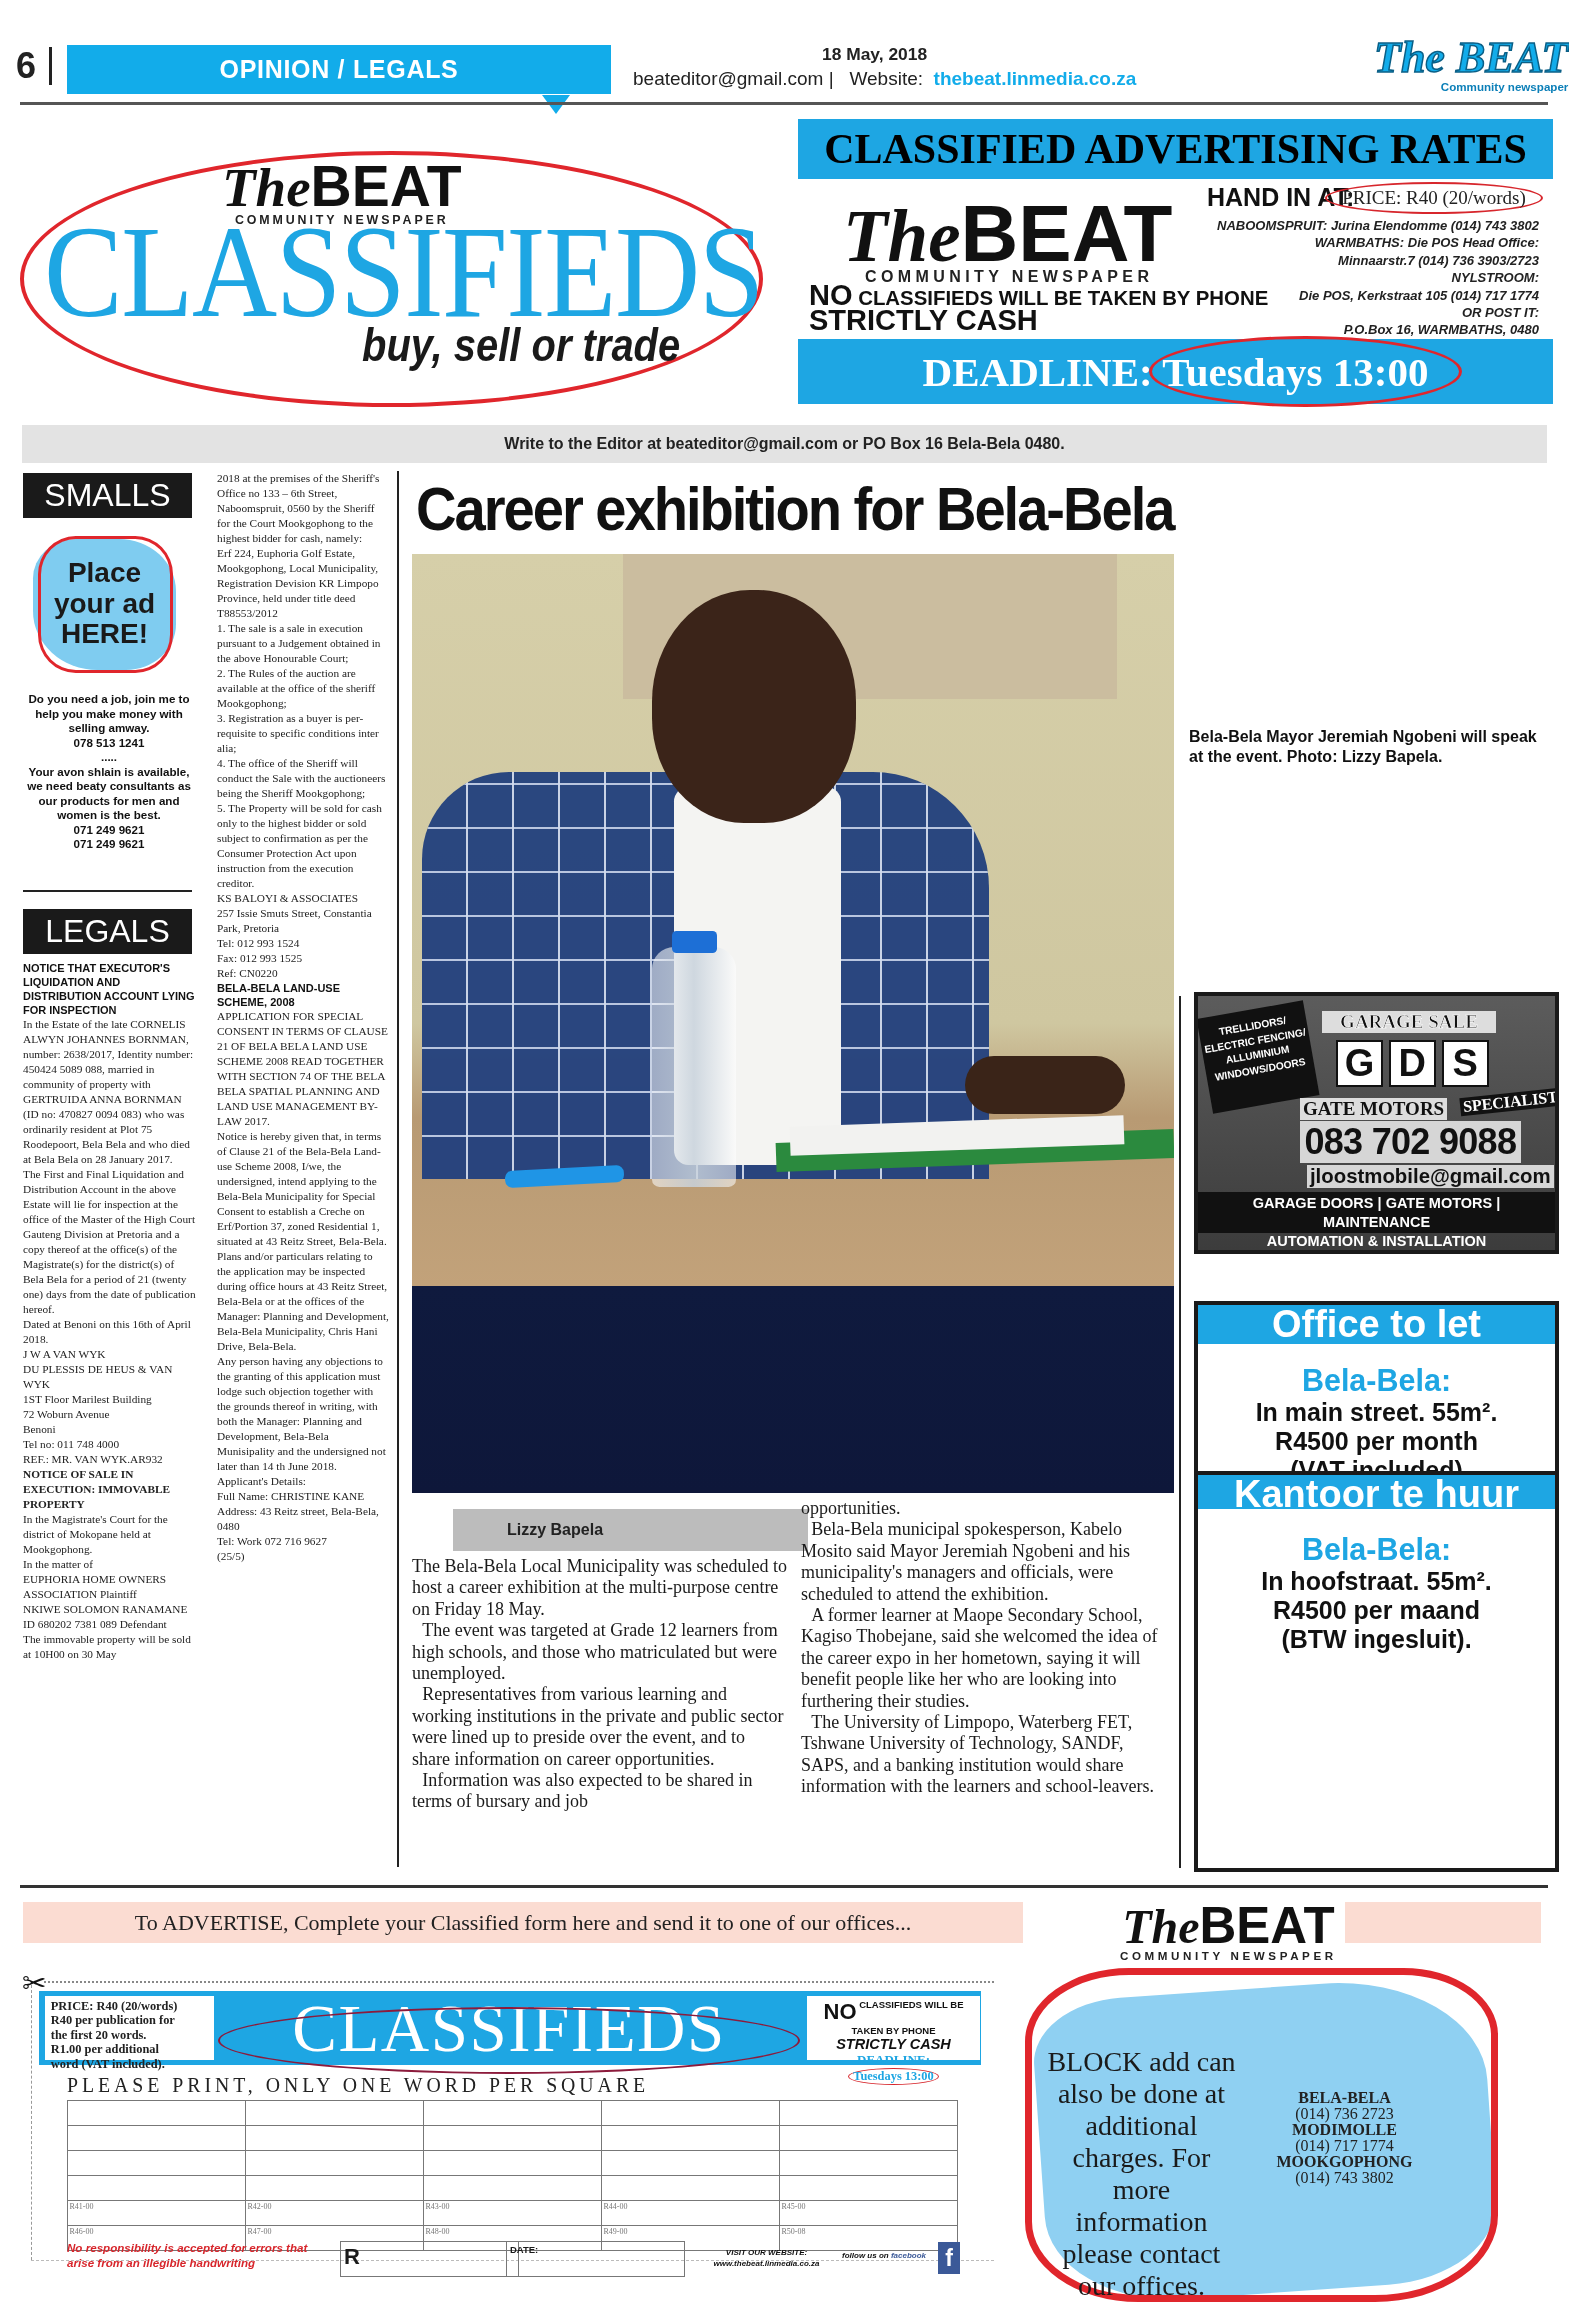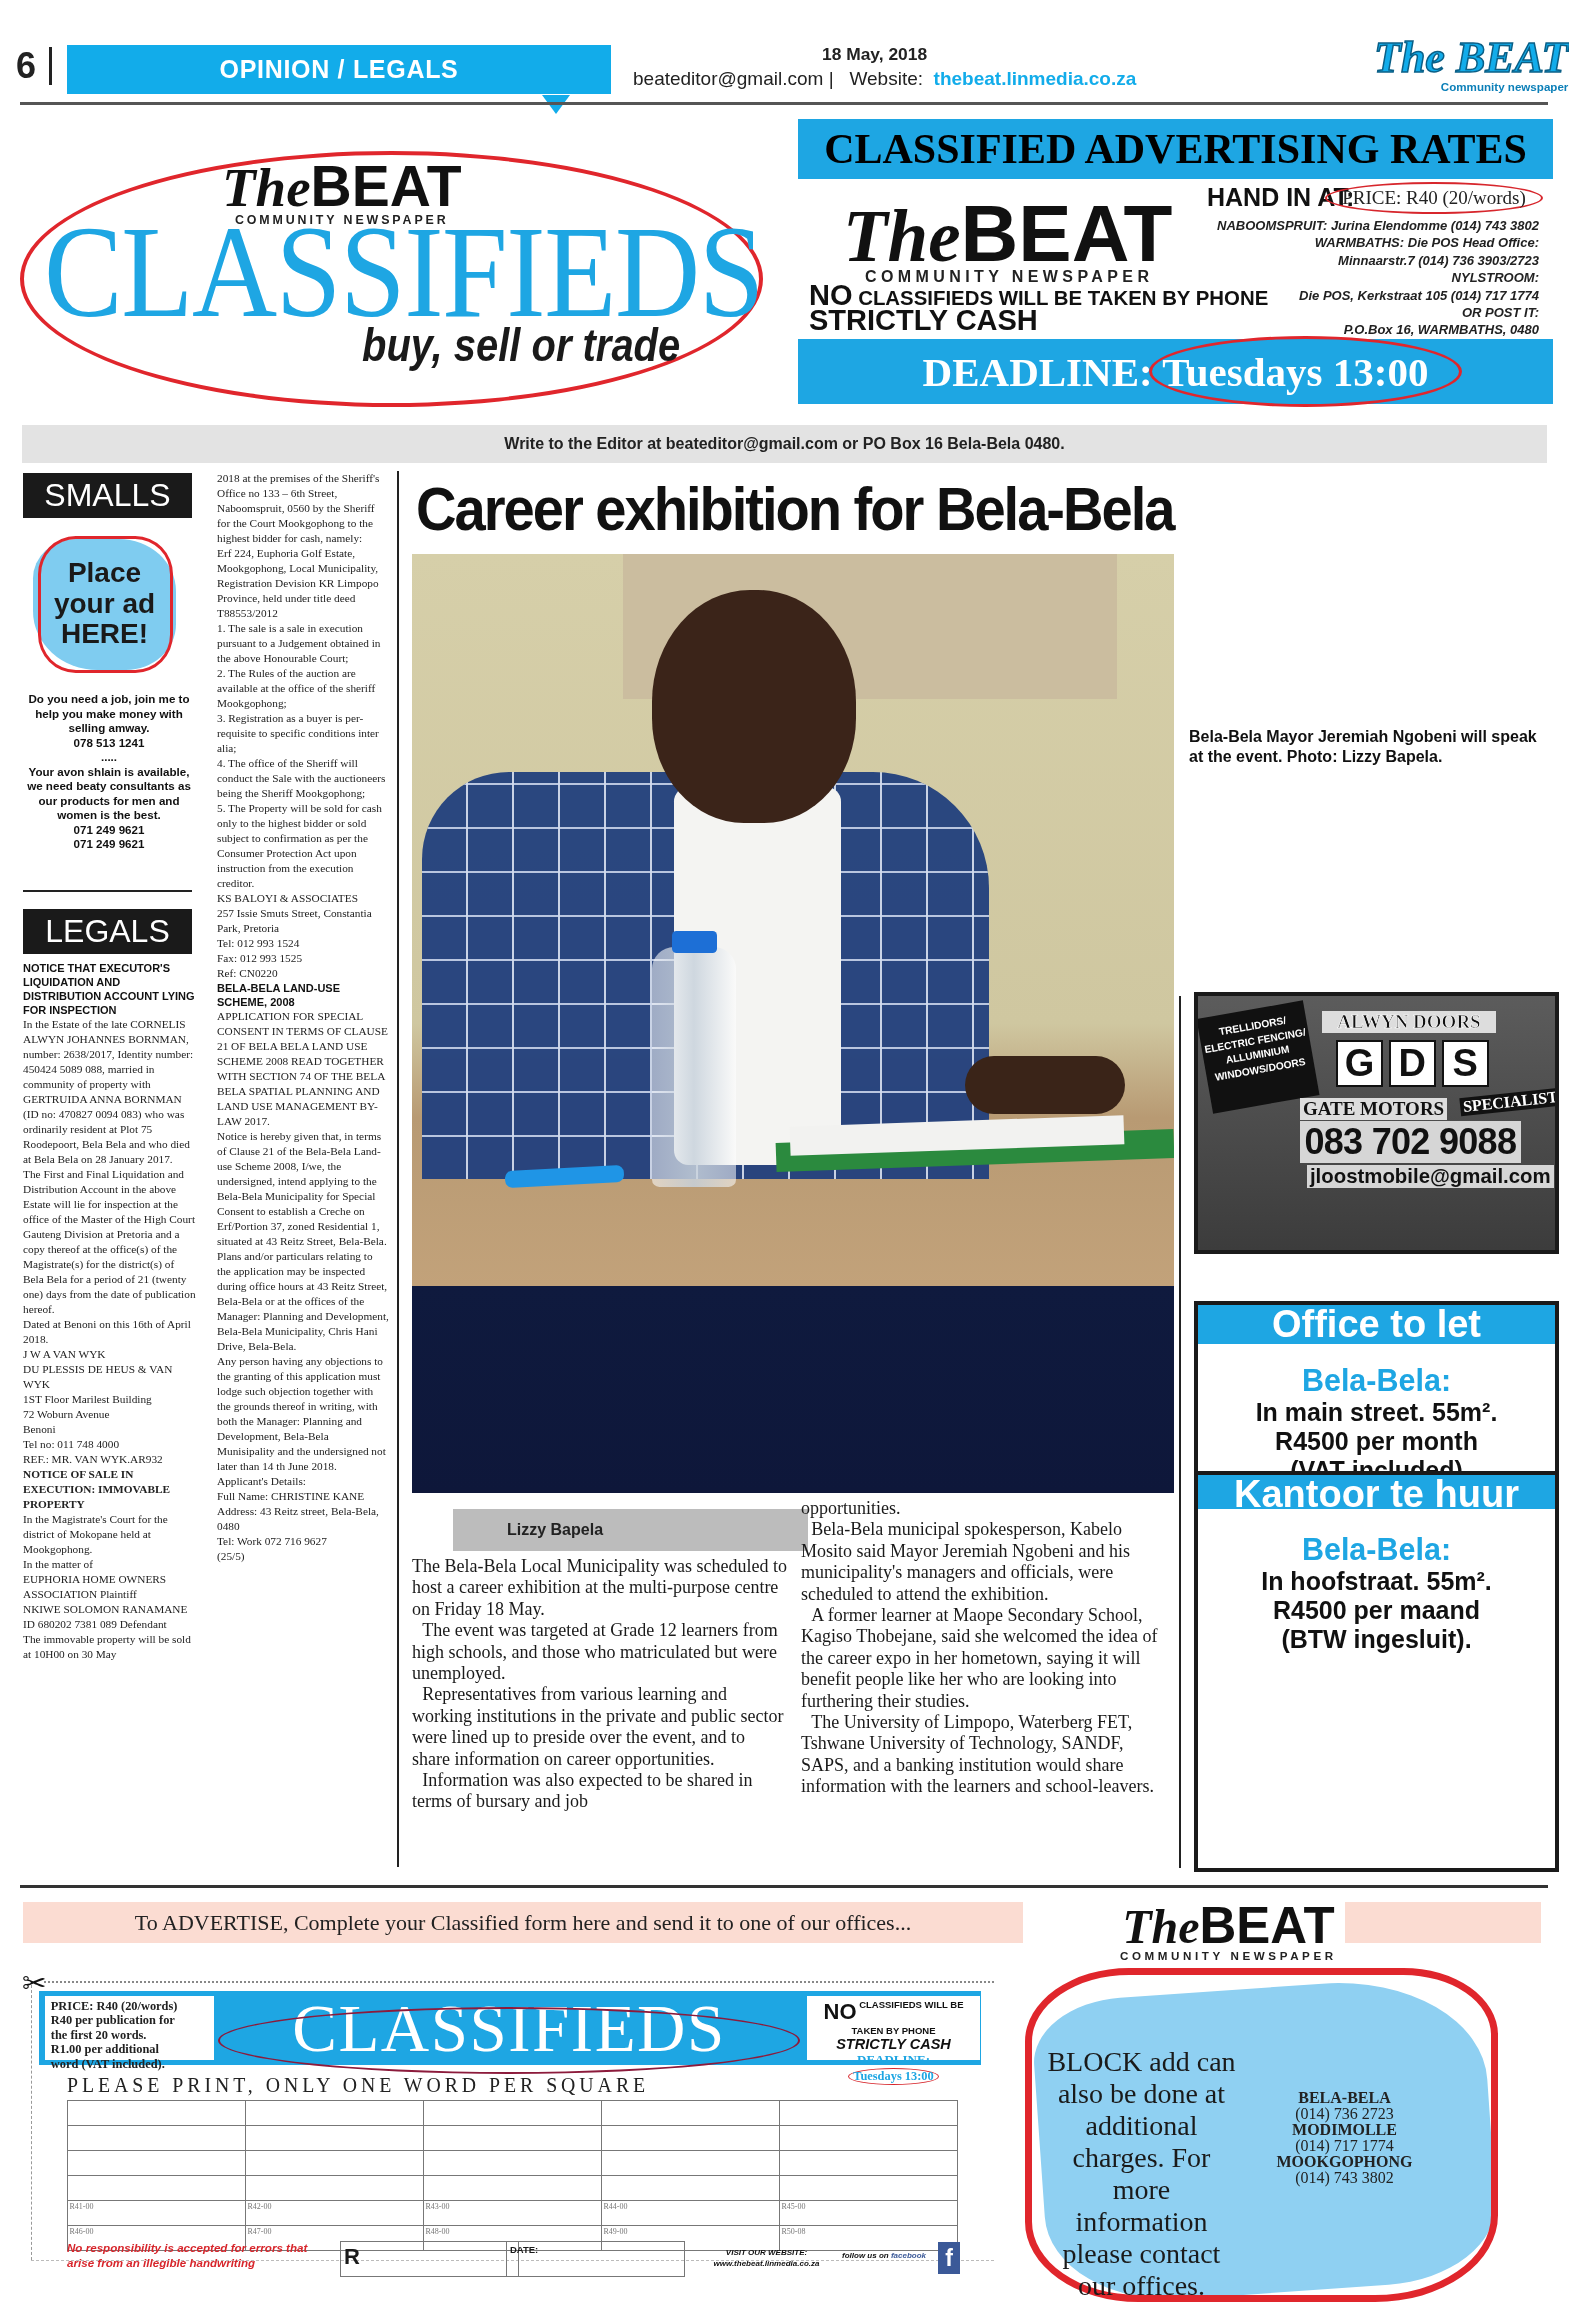--- a/index.html
+++ b/index.html
@@ -307,30 +307,34 @@
 </div>
 <div class="abs article-right-rule"></div>
 
 <div class="abs gds-ad">
   <div class="tag">
     <div>TRELLIDORS/</div>
     <div>ELECTRIC FENCING/</div>
     <div>ALLUMINIUM</div>
     <div>WINDOWS/DOORS</div>
   </div>
-  <div class="gd">ALWYN DOORS</div>
+  <div class="gd">GARAGE SALE</div>
   <div class="letters">
     <span>G</span>
       <span>D</span>
       <span>S</span>
   </div>
   <div class="gm">GATE MOTORS</div>
   <div class="spec">SPECIALIST</div>
   <div class="phone">083 702 9088</div>
   <div class="mail">jloostmobile@gmail.com</div>
+  <div class="services">
+    <div>GARAGE DOORS | GATE MOTORS | MAINTENANCE</div>
+    <div>AUTOMATION &amp; INSTALLATION</div>
+  </div>
 </div>
 
 <div class="abs office-ad">
   <div class="band b1">Office to let</div>
   <div class="block blk1">
     <span class="city">Bela-Bela:</span>
     <span class="det">In main street. 55m².</span>
     <span class="det">R4500 per month</span>
     <span class="det">(VAT included)</span>
   </div>

